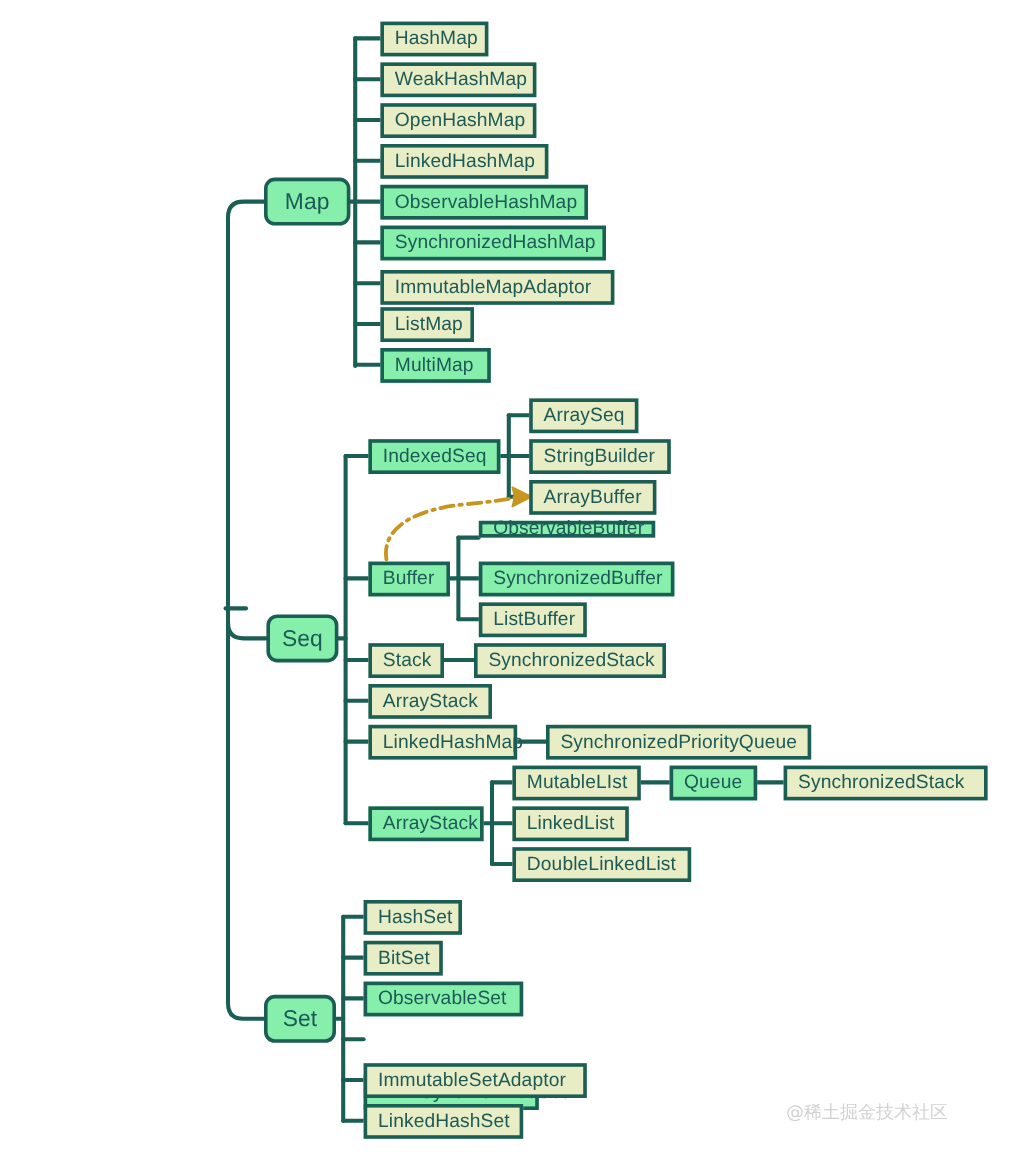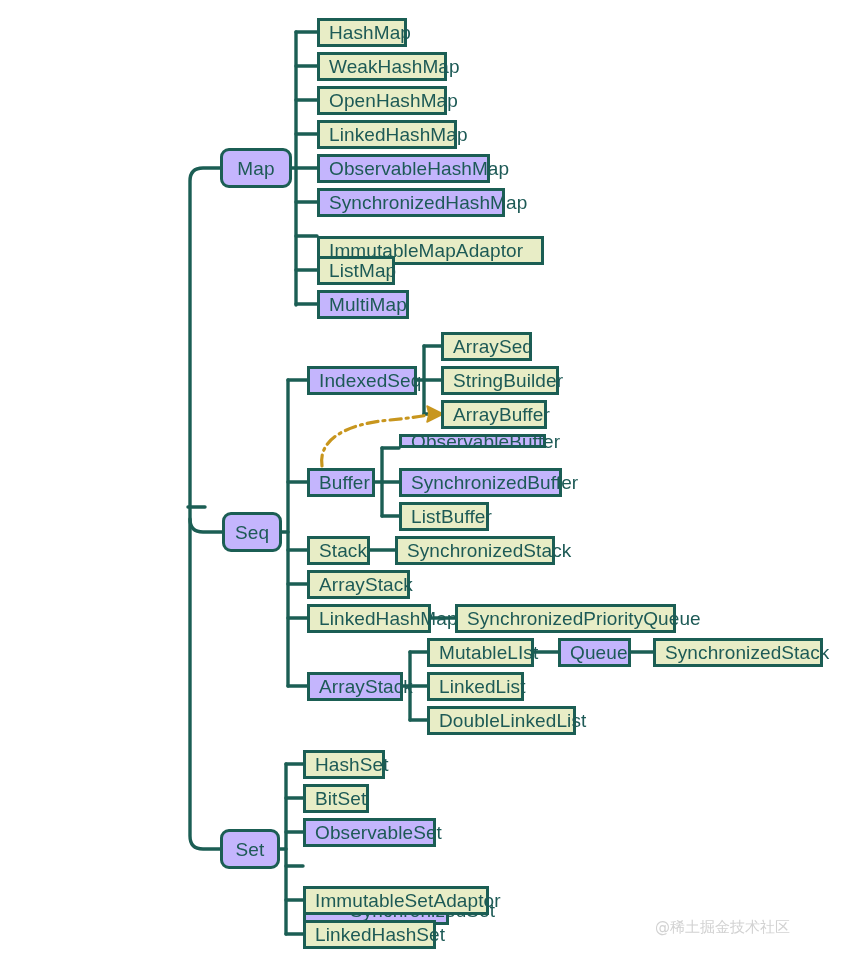--- a/index.html
+++ b/index.html
@@ -12,31 +12,31 @@
     position:relative;
   }
   #canvas{position:absolute;left:0;top:0;width:841px;height:965px;}
   svg.links{position:absolute;left:0;top:0;width:841px;height:965px;pointer-events:none;}
 
   .node{
     position:absolute;
     box-sizing:border-box;
     border:3px solid #1b5e54;
     color:#1d5a56;
-    font-size:19px;
+    font-size:16px;
     line-height:1;
     display:flex;
     align-items:center;
     justify-content:flex-start;
     padding:0 9px;
     white-space:nowrap;
     letter-spacing:.1px;
   }
   .node.fill-yellow{background:#e8edc6;}
-  .node.fill-blue{background:#c4b5fd;}
+  .node.fill-blue{background:#86efac;}
   .node.rounded{
     border-radius:9px;
     justify-content:center;
     font-size:19px;
     padding:0 14px;
   }
   .node.root{
     background:#1d6159;
     border:none;
     border-radius:11px;
@@ -137,21 +137,21 @@
   <div class="node rounded fill-blue" style="left: 222px; top: 512px; width: 60px; height: 40px;">Seq</div>
   <div class="node rounded fill-blue" style="left: 220px; top: 829px; width: 60px; height: 40px;">Set</div>
 
   <div id="leafLayer">
       <div class="node fill-yellow" style="left: 317px; top: 18px; width: 90px; height: 29px;">HashMap</div>
       <div class="node fill-yellow" style="left: 317px; top: 52px; width: 130px; height: 29px;">WeakHashMap</div>
       <div class="node fill-yellow" style="left: 317px; top: 86px; width: 130px; height: 29px;">OpenHashMap</div>
       <div class="node fill-yellow" style="left: 317px; top: 120px; width: 140px; height: 29px;">LinkedHashMap</div>
       <div class="node fill-blue" style="left: 317px; top: 154px; width: 173px; height: 29px;">ObservableHashMap</div>
       <div class="node fill-blue" style="left: 317px; top: 188px; width: 188px; height: 29px;">SynchronizedHashMap</div>
-      <div class="node fill-yellow" style="left: 317px; top: 236px; width: 227px; height: 29px;">ImmutableMapAdaptor</div>
+      <div class="node fill-yellow" style="left: 317px; top: 225px; width: 195px; height: 29px;">ImmutableMapAdaptor</div>
       <div class="node fill-yellow" style="left: 317px; top: 256px; width: 78px; height: 29px;">ListMap</div>
       <div class="node fill-blue" style="left: 317px; top: 290px; width: 92px; height: 29px;">MultiMap</div>
       <div class="node fill-blue" style="left: 307px; top: 366px; width: 110px; height: 29px;">IndexedSeq</div>
       <div class="node fill-yellow" style="left: 441px; top: 332px; width: 91px; height: 29px;">ArraySeq</div>
       <div class="node fill-yellow" style="left: 441px; top: 366px; width: 118px; height: 29px;">StringBuilder</div>
       <div class="node fill-yellow" style="left: 441px; top: 400px; width: 106px; height: 29px;">ArrayBuffer</div>
       <div class="node fill-blue" style="left: 307px; top: 468px; width: 68px; height: 29px;">Buffer</div>
       <div class="node fill-blue" style="left: 399px; top: 434px; width: 147px; height: 14px;">ObservableBuffer</div>
       <div class="node fill-blue" style="left: 399px; top: 468px; width: 163px; height: 29px;">SynchronizedBuffer</div>
       <div class="node fill-yellow" style="left: 399px; top: 502px; width: 90px; height: 29px;">ListBuffer</div>

